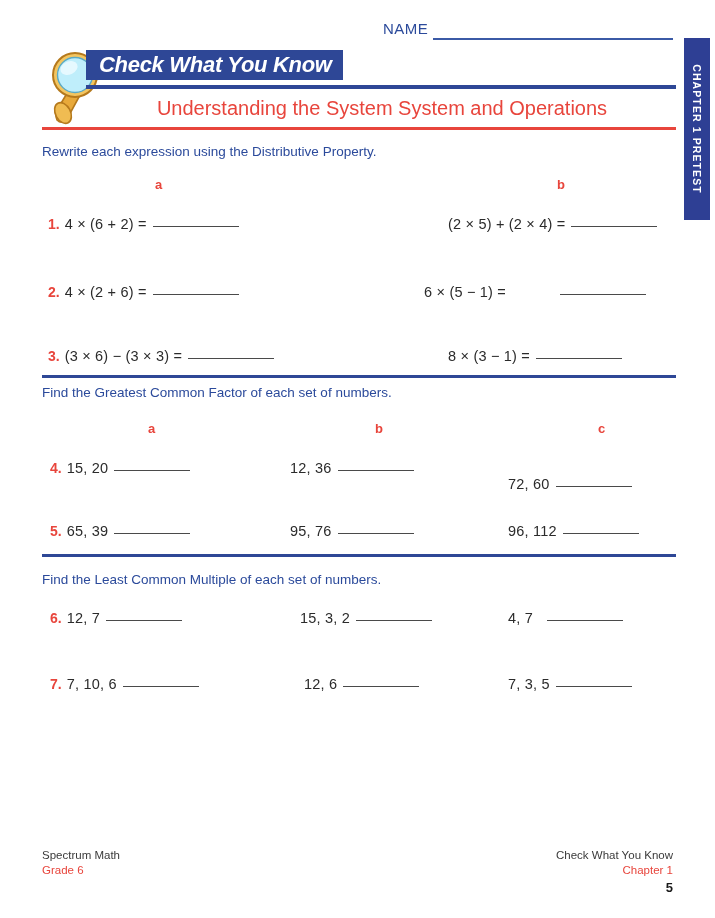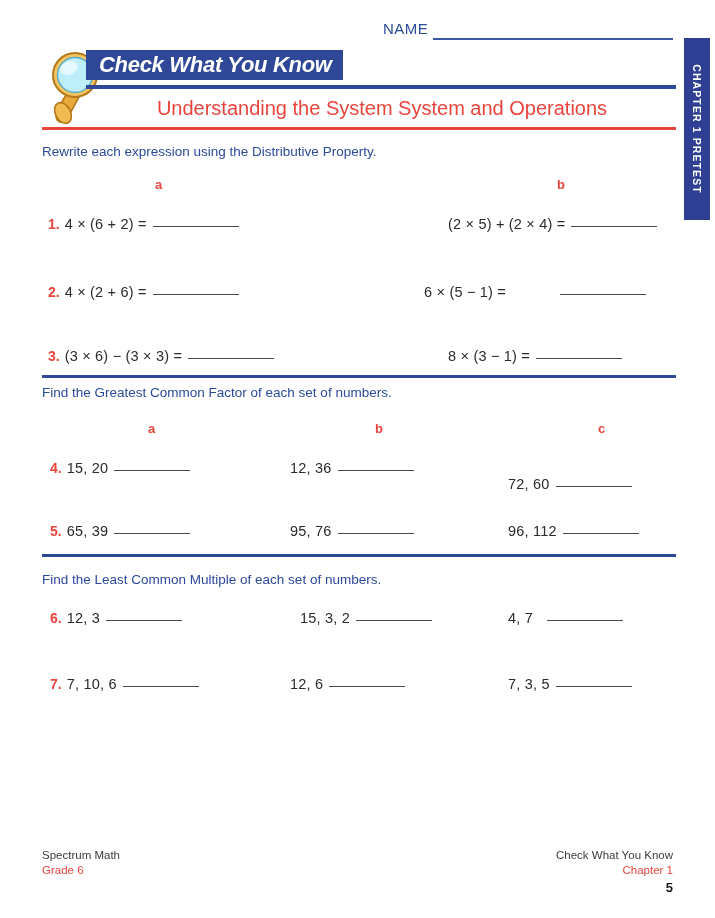--- a/index.html
+++ b/index.html
@@ -307,38 +307,38 @@
   <span class="prob-text">96, 112</span>
   <span class="blank w-med"></span>
 </div>
 
 <div class="divider" style="top:554px;"></div>
 
 <div class="instruction" style="top:572px;">Find the Least Common Multiple of each set of numbers.</div>
 
 <div class="prob" style="left:50px; top:610px;">
   <span class="prob-num">6.</span>
-  <span class="prob-text">12, 3</span>
+  <span class="prob-text">12, 7</span>
   <span class="blank w-med"></span>
 </div>
 <div class="prob" style="left:279px; top:610px;margin-left:21px;">
   <span class="prob-text">15, 3, 2</span>
   <span class="blank w-med"></span>
 </div>
 <div class="prob" style="left:508px; top:610px;gap:8px;">
   <span class="prob-text">4, 7</span>
   <span class="blank w-med"></span>
 </div>
 
 <div class="prob" style="left:50px; top:676px;">
   <span class="prob-num">7.</span>
   <span class="prob-text">7, 10, 6</span>
   <span class="blank w-med"></span>
 </div>
-<div class="prob" style="left:290px; top:676px;">
+<div class="prob" style="left:304px; top:676px;">
   <span class="prob-text">12, 6</span>
   <span class="blank w-med"></span>
 </div>
 <div class="prob" style="left:508px; top:676px;">
   <span class="prob-text">7, 3, 5</span>
   <span class="blank w-med"></span>
 </div>
 
 <div id="footer-left">
   <div class="footer-dark">Spectrum Math</div>

